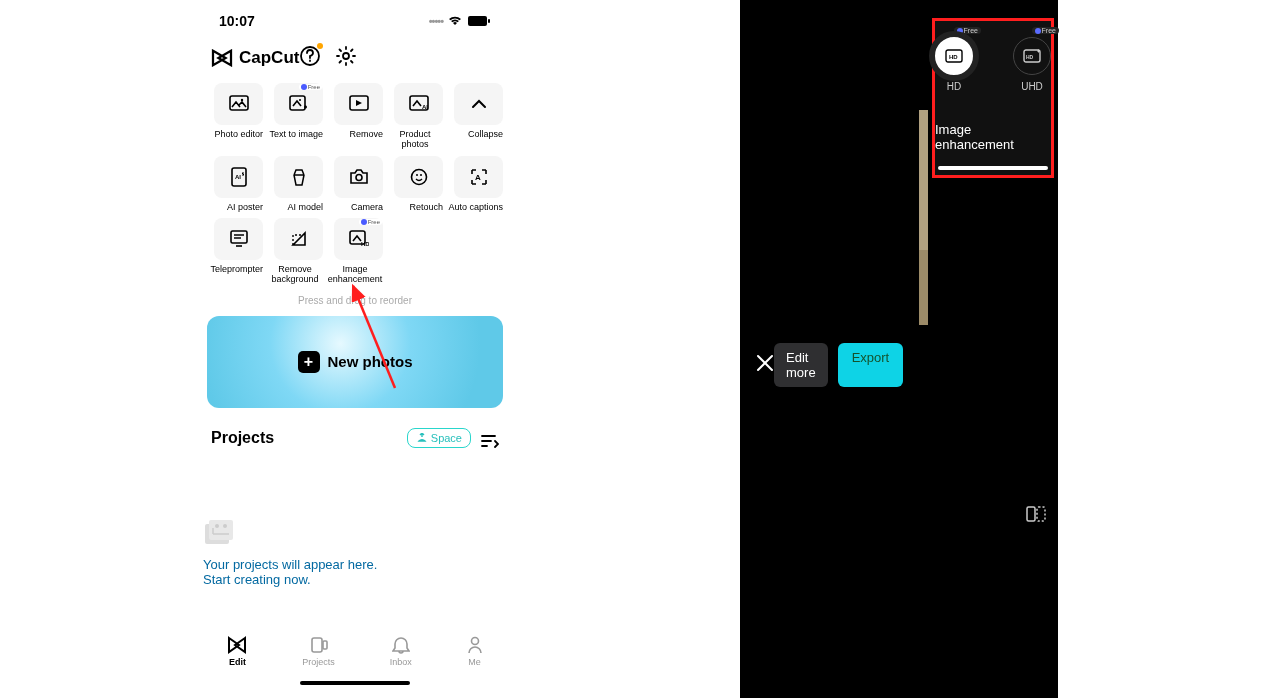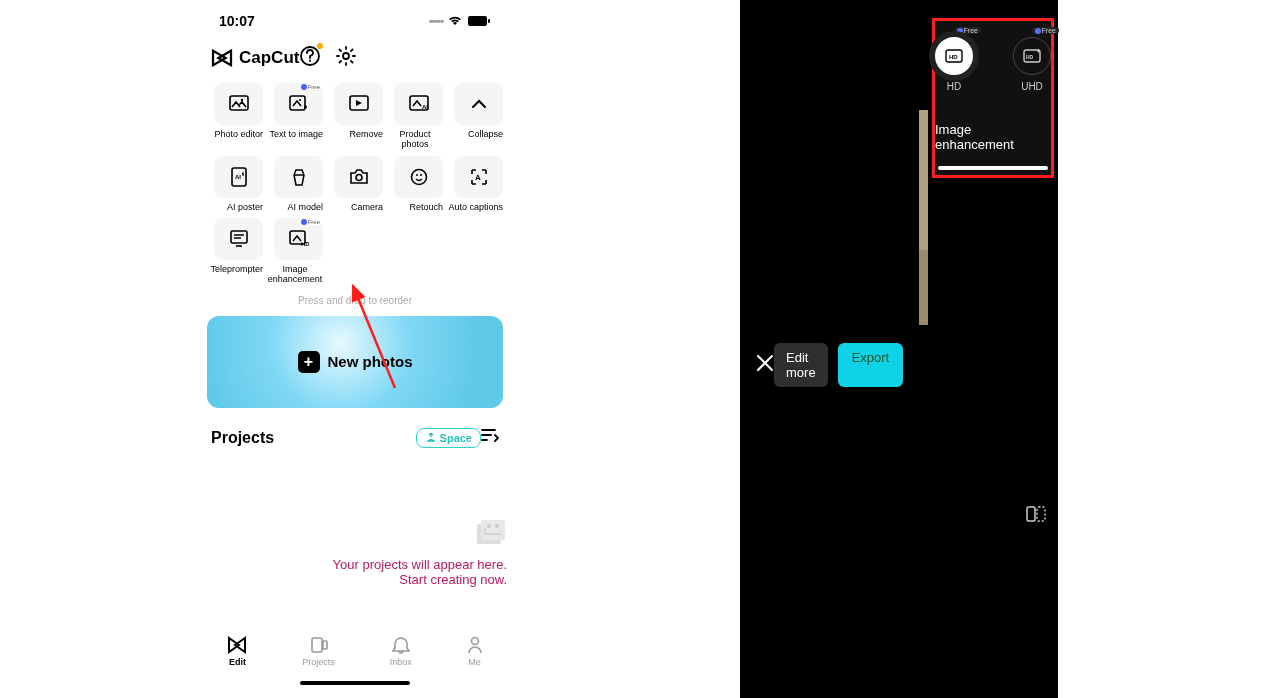--- a/index.html
+++ b/index.html
@@ -24,25 +24,25 @@
 .free-badge { position: absolute; top: 1px; right: 1px; display: flex; align-items: center; gap: 1px; background: #fff; border-radius: 6px; padding: 0 2px; font-size: 6px; color: #555; }
 .free-badge::before { content: ''; width: 6px; height: 6px; border-radius: 50%; background: #4a5bff; display: inline-block; }
 
 .drag-hint { font-size: 10px; color: #aaa; text-align: center; margin-top: 10px; }
 
 .new-project { margin: 10px 4px; height: 92px; border-radius: 12px; background: radial-gradient(circle at 45% 30%, #e6f9ff 0%, #7fd8f5 40%, #5fc9e8 80%); display: flex; align-items: center; justify-content: center; gap: 8px; font-weight: 600; font-size: 15px; }
 .plus-box { width: 22px; height: 22px; background: #000; color: #fff; border-radius: 5px; display: flex; align-items: center; justify-content: center; font-size: 16px; font-weight: 700; }
 
 .projects-row { display: flex; justify-content: space-between; align-items: center; padding: 10px 8px; }
 .projects-title { font-weight: 700; font-size: 16px; }
-.projects-actions { display: flex; align-items: flex-start; font-weight: bold; }
+.projects-actions { display: flex; gap: 10px; align-items: flex-end; }
 .space-btn { border: 1px solid #29d6cc; color: #29c0bc; background: #fff; border-radius: 8px; padding: 3px 8px; font-size: 11px; display: flex; align-items: center; gap: 3px; }
 .sort-icon svg { display: block; }
 
-.empty { text-align: right; color: #be185d; margin-top: 60px; font-size: 13px; }
+.empty { text-align: left; color: #0369a1; margin-top: 60px; font-size: 13px; }
 .empty svg { margin-bottom: 8px; }
 
 .bottom-nav { margin-top: auto; display: flex; justify-content: space-around; padding: 16px 0 10px; gap: 6px; }
 .nav-item { display: flex; flex-direction: column; align-items: center; gap: 3px; font-size: 9px; color: #999; }
 .nav-item.active { color: #000; font-weight: 600; }
 .home-ind { width: 110px; height: 4px; background: #000; border-radius: 3px; margin: 4px auto 0; }
 
 .arrow { position: absolute; top: 280px; left: 140px; pointer-events: none; }
 
 
@@ -220,20 +220,29 @@
           <svg width="20" height="18" viewBox="0 0 20 18">
             <rect x="2" y="1" width="16" height="12" rx="1.5" fill="none" stroke="#000" stroke-width="1.6"></rect>
             <path d="M5 5 L15 5 M5 8 L12 8" stroke="#000" stroke-width="1.4"></path>
             <path d="M7 16 L13 16" stroke="#000" stroke-width="1.6"></path>
           </svg>
         </div>
         <span class="tool-label">Teleprompter</span>
       </div>
     <div class="tool-item">
         <div class="tool-box">
+          <svg width="18" height="18" viewBox="0 0 18 18">
+            <path d="M3 15 L15 3 L15 15 Z" fill="none" stroke="#000" stroke-width="1.6"></path>
+            <path d="M3 15 L3 5 L11 5" stroke="#000" stroke-width="1.4" stroke-dasharray="2 2" fill="none"></path>
+          </svg>
+        </div>
+        <span class="tool-label">Remove background</span>
+      </div>
+    <div class="tool-item">
+        <div class="tool-box">
           <span class="free-badge">Free</span>
           <svg width="20" height="18" viewBox="0 0 20 18">
             <rect x="1" y="1" width="15" height="13" rx="2" fill="none" stroke="#000" stroke-width="1.6"></rect>
             <path d="M4 11 L8 6 L12 11" stroke="#000" stroke-width="1.6" fill="none"></path>
             <text x="12" y="16" font-size="6" font-weight="700">HD</text>
           </svg>
         </div>
         <span class="tool-label">Image enhancement</span>
       </div>
   </div>

